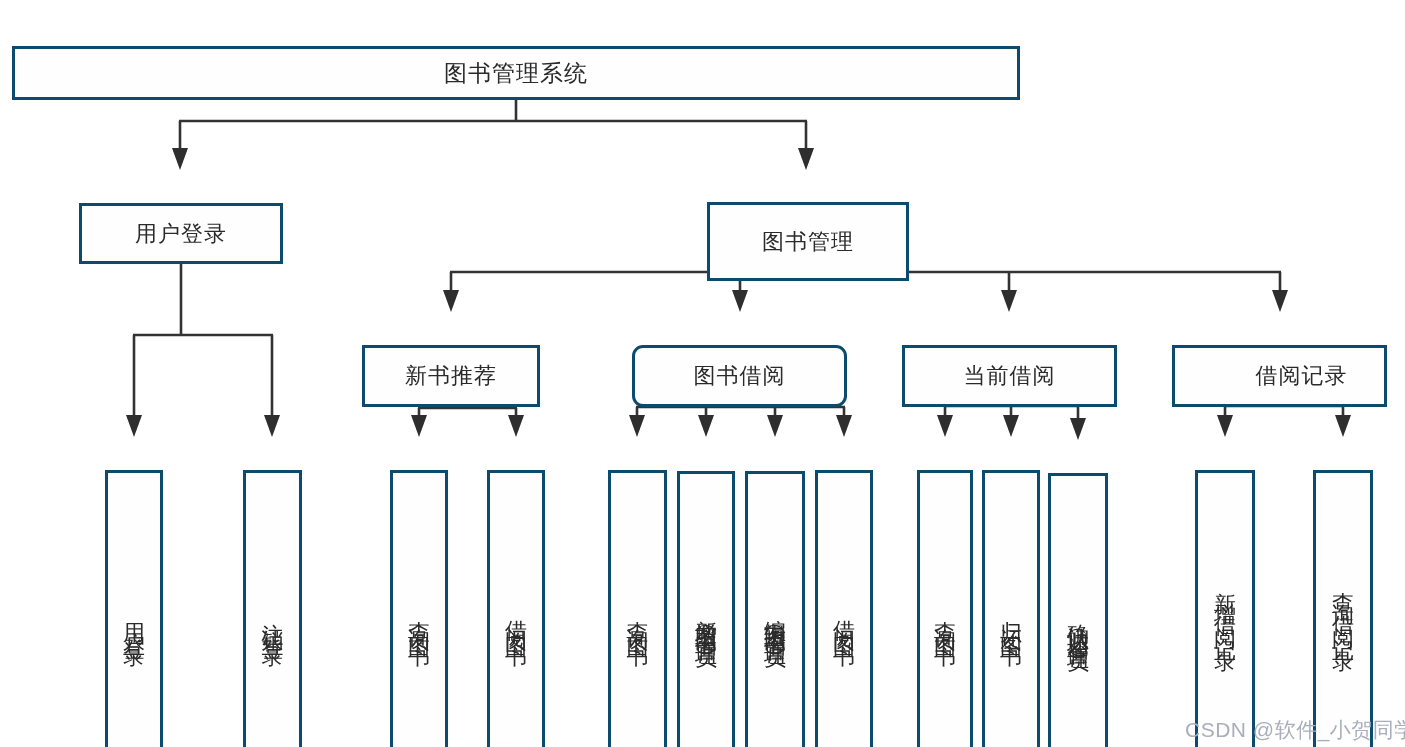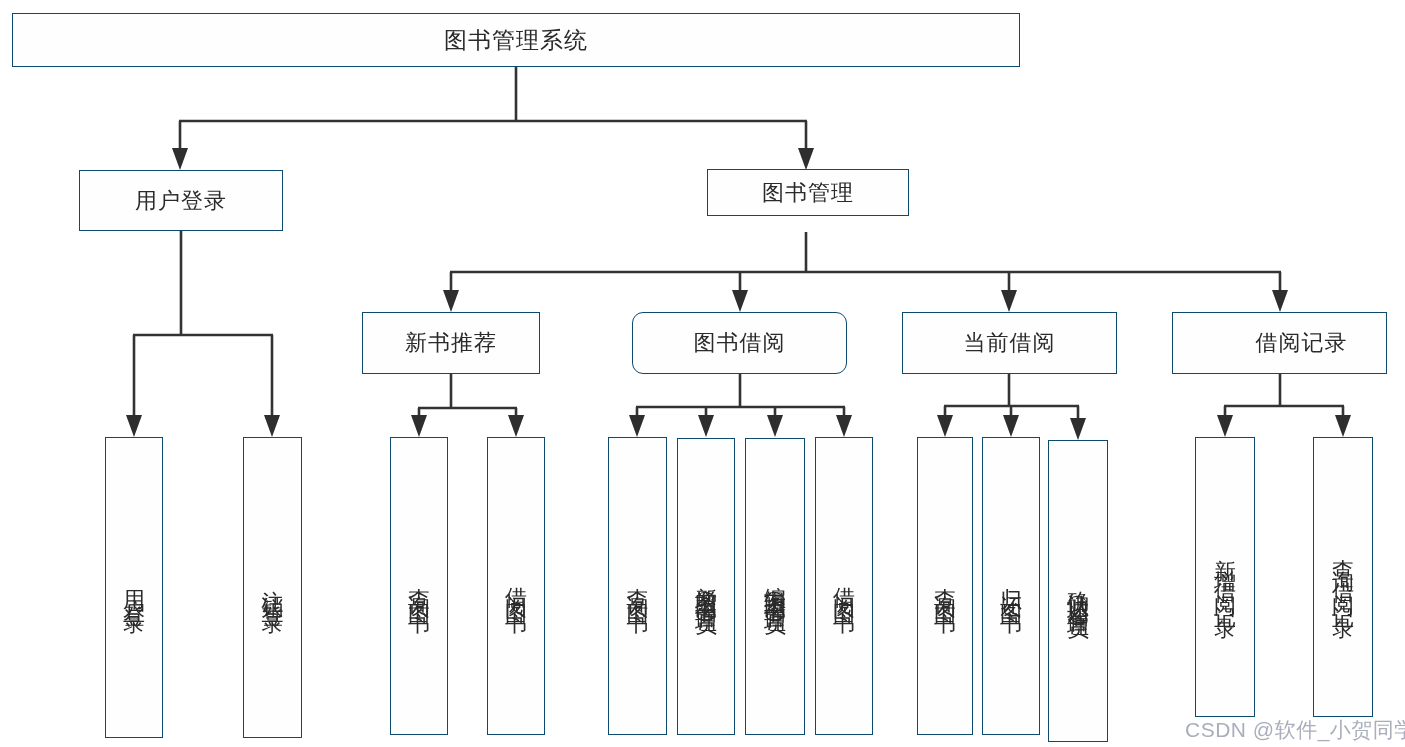--- a/index.html
+++ b/index.html
@@ -12,28 +12,29 @@
     font-family: "Liberation Sans", "DejaVu Sans", sans-serif;
     color: #2a2a2a;
   }
   #wires { position: absolute; left: 0; top: 0; width: 1405px; height: 747px; }
   #wires line { stroke: #333333; stroke-width: 2.6px; }
   #wires polygon { fill: #2e2e2e; }
   .node {
     position: absolute;
     box-sizing: border-box;
     background: #fefefe;
-    border: 1px solid #0c4a6e;
+    border: 3px solid #0c4a6e;
     display: flex;
     align-items: center;
     justify-content: center;
     font-size: 22px;
     letter-spacing: 1px;
     color: #2a2a2a;
     white-space: nowrap;
+    margin-top: 33px;
   }
   .vnode {
     writing-mode: vertical-rl;
     text-orientation: mixed;
     letter-spacing: 8px;
     white-space: normal;
     line-height: 1.0;
   }
   .vnode.dense { letter-spacing: 4px; }
   .vnode.wide  { letter-spacing: 12px; }
@@ -125,21 +126,21 @@
       <line x1="1225" y1="406" x2="1225" y2="419"></line>
       <polygon points="1217,415 1233,415 1225,437"></polygon>
       <line x1="1343" y1="406" x2="1343" y2="419"></line>
       <polygon points="1335,415 1351,415 1343,437"></polygon>
     </g>
   </svg>
 
   <div class="node" style="left:12px; top:13px; width:1008px; height:54px; font-size:23px;">图书管理系统</div>
 
   <div class="node" style="left:79px; top:170px; width:204px; height:61px;">用户登录</div>
-  <div class="node" style="left:707px; top:169px; width:202px; height:47px;">图书管理</div>
+  <div class="node" style="left:707px; top:169px; width:202px; height:79px;">图书管理</div>
 
   <div class="node" style="left:362px; top:312px; width:178px; height:62px;text-align:right;">新书推荐</div>
   <div class="node" style="left:632px; top:312px; width:215px; height:62px;border-radius:11px;">图书借阅</div>
   <div class="node" style="left:902px; top:312px; width:215px; height:62px;">当前借阅</div>
   <div class="node" style="left:1172px; top:312px; width:215px; height:62px;padding-left:44px;">借阅记录</div>
 
   <div class="node vnode" style="left:105px; top:437px; width:58px; height:301px;">用户登录</div>
   <div class="node vnode" style="left:243px; top:437px; width:59px; height:301px;">注销登录</div>
 
   <div class="node vnode" style="left:390px; top:437px; width:58px; height:298px;">查询图书</div>

